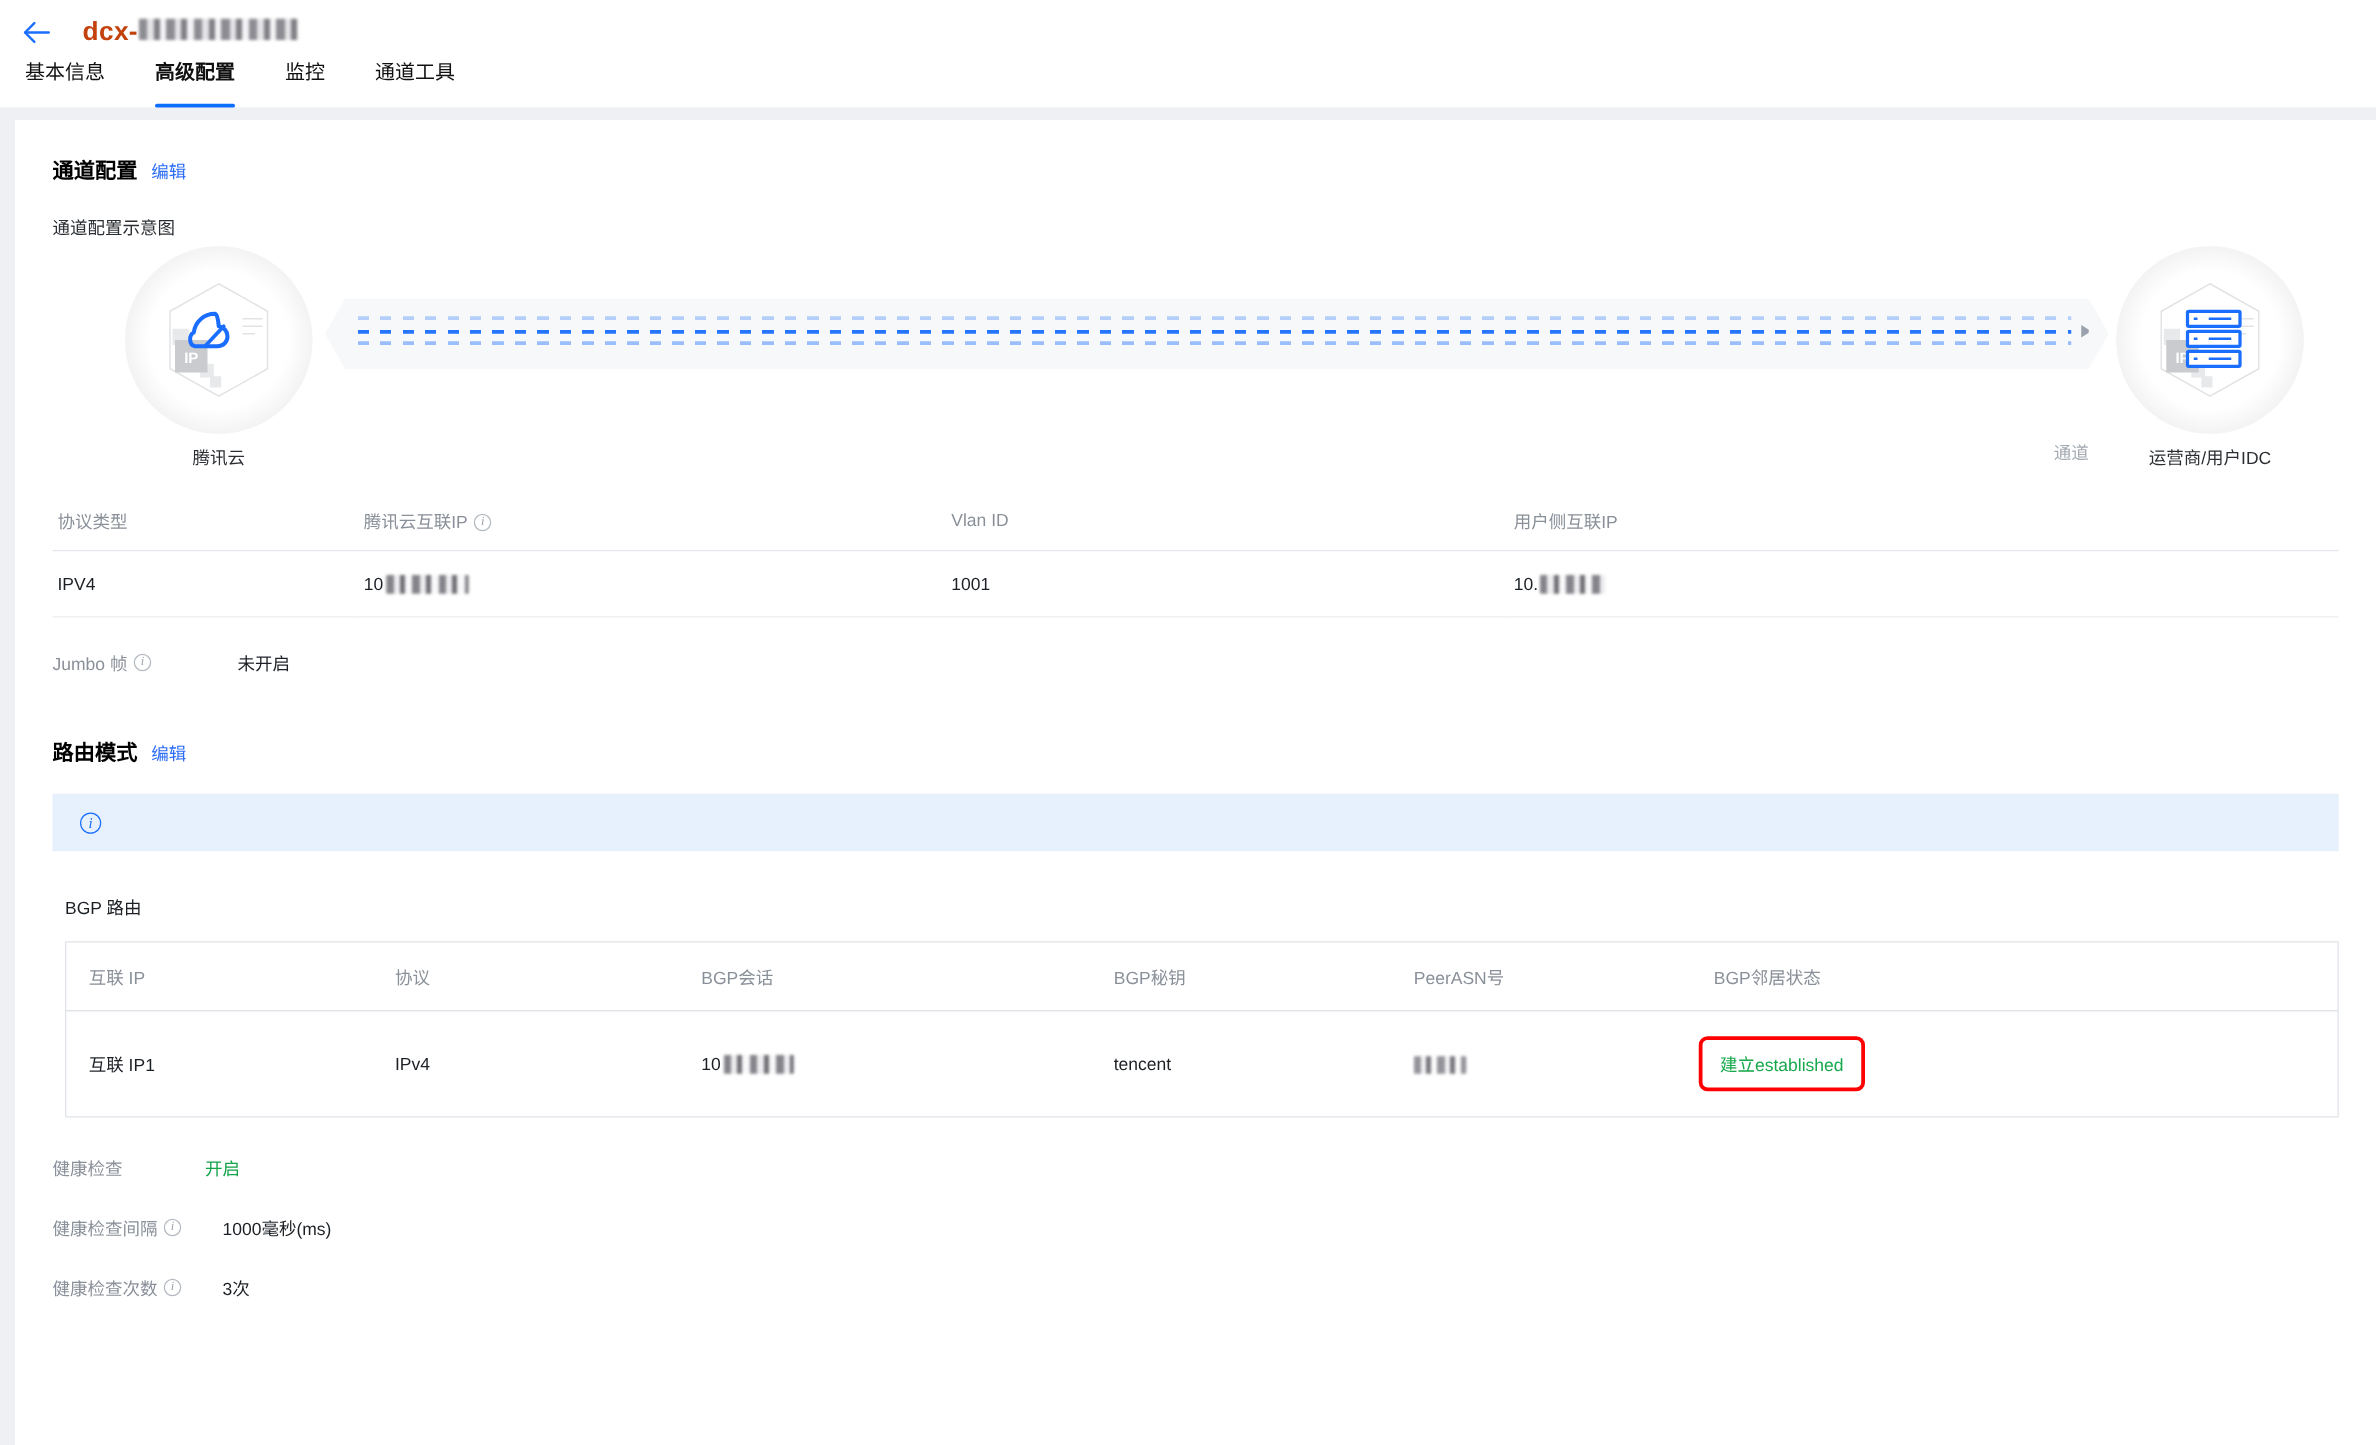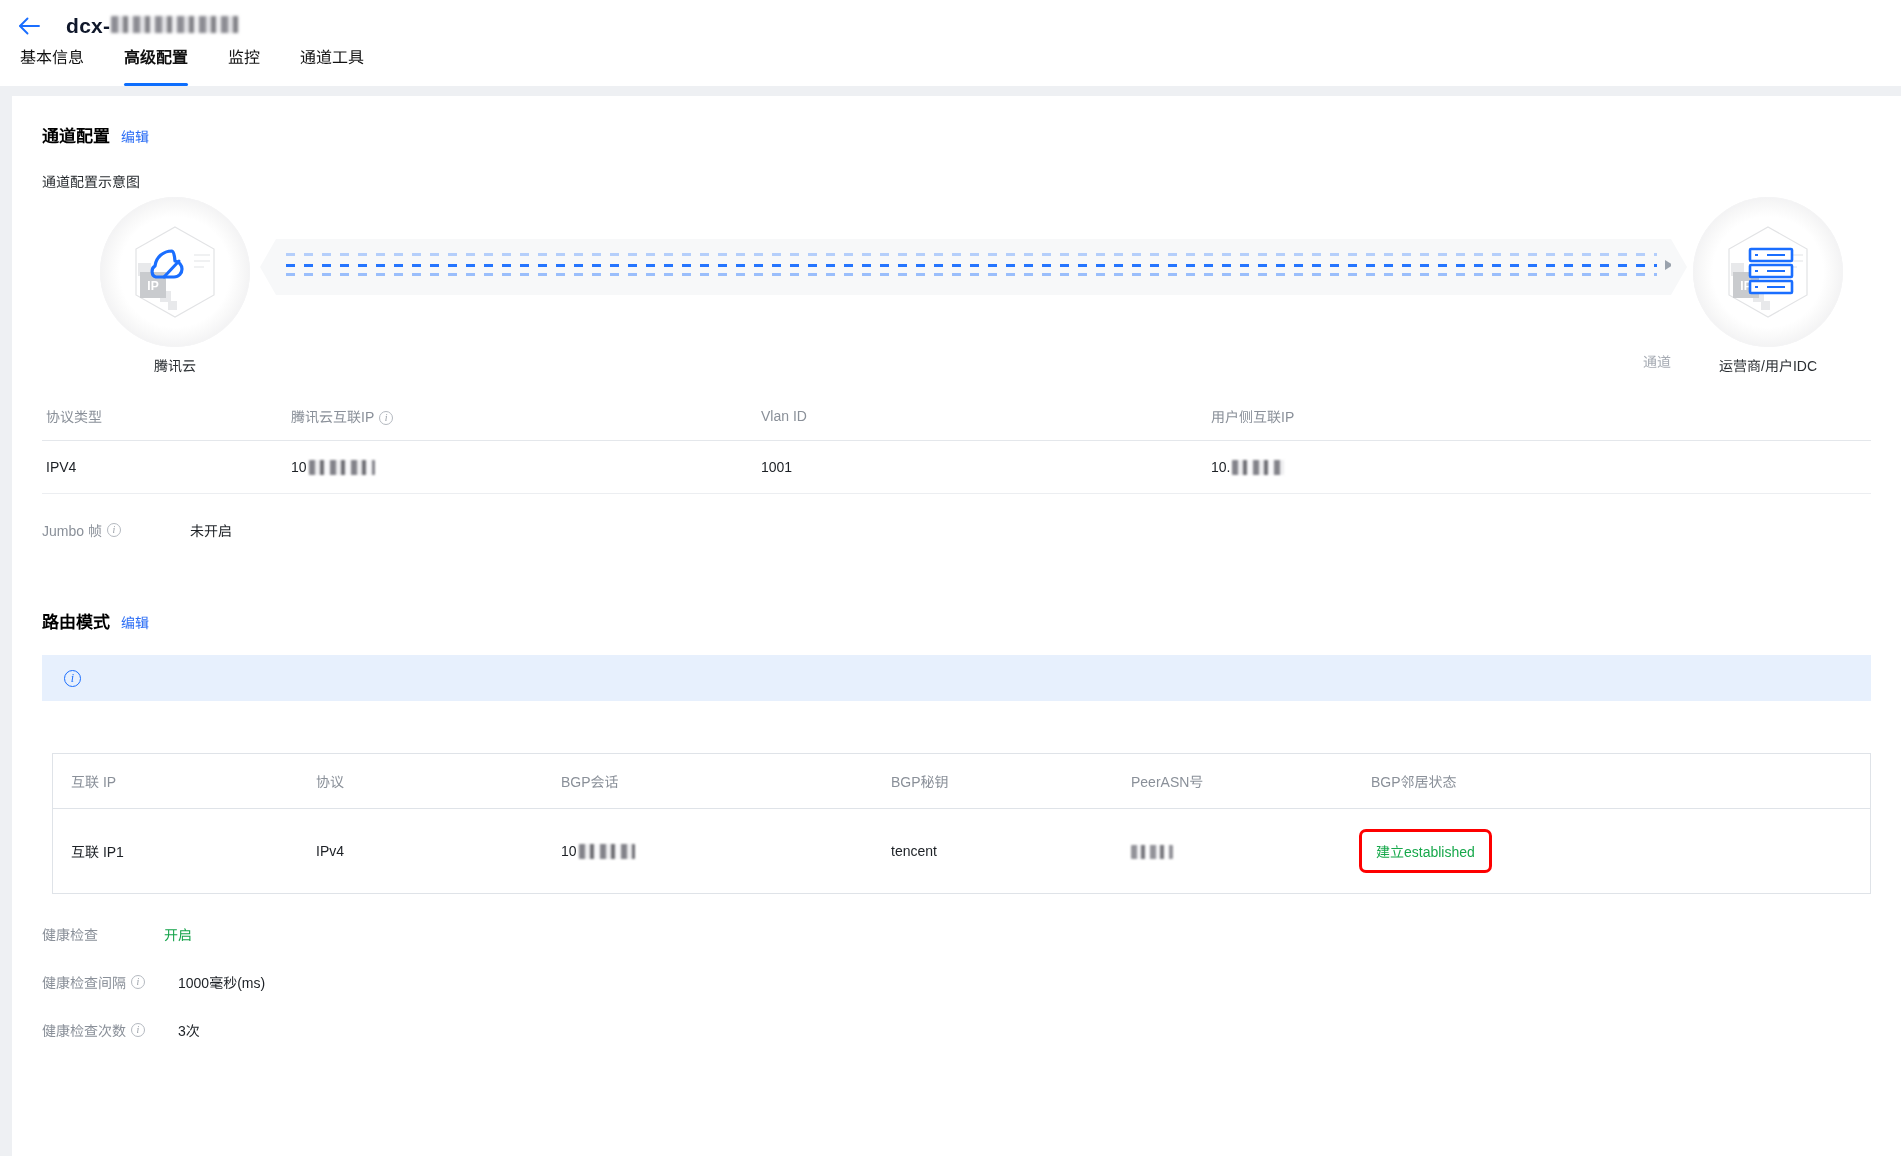--- a/index.html
+++ b/index.html
@@ -25,21 +25,21 @@
     width: 30px; height: 30px;
     display: flex; align-items: center; justify-content: center;
     cursor: pointer;
     color: #1a6eff;
   }
   .back-arrow svg { display:block; }
   .page-title {
     margin-left: 22px;
     font-size: 21px;
     font-weight: bold;
-    color: #0f172a;
+    color: #c2410c;
     letter-spacing: .3px;
     display: flex;
     align-items: baseline;
   }
   .redact {
     display: inline-block;
     margin-left: 1px;
     border-radius: 1px;
     background:
       repeating-linear-gradient(90deg,
@@ -467,31 +467,32 @@
       </table>
 
       <div class="frow" style="margin-top:26px;">
         <div class="k">
           <span>Jumbo 帧</span>
             <span class="info-icon">i</span>
         </div>
         <div class="v" style="margin-left:36px;">未开启</div>
       </div>
 
-      <div class="section-title" style="margin-top:68px;">
+      <div class="section-title" style="margin-top:48px;">
         <span>路由模式</span>
         <span class="link">编辑</span>
       </div>
 
       <div class="alert">
         <div class="ic">i</div>
       </div>
 
       <div class="bgp-block">
         <div class="right">
+          <div class="bgp-mode">BGP 路由</div>
 
           <div class="bgp-table-wrap">
             <table class="bgp">
               <colgroup>
                 <col style="width:245px">
                   <col style="width:245px">
                   <col style="width:330px">
                 <col style="width:240px">
                   <col style="width:240px">
                   <col>

